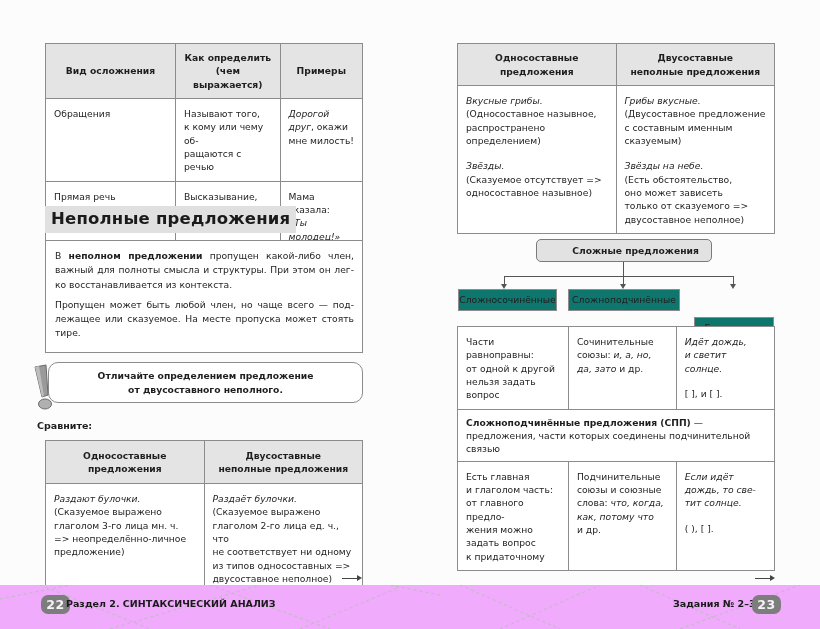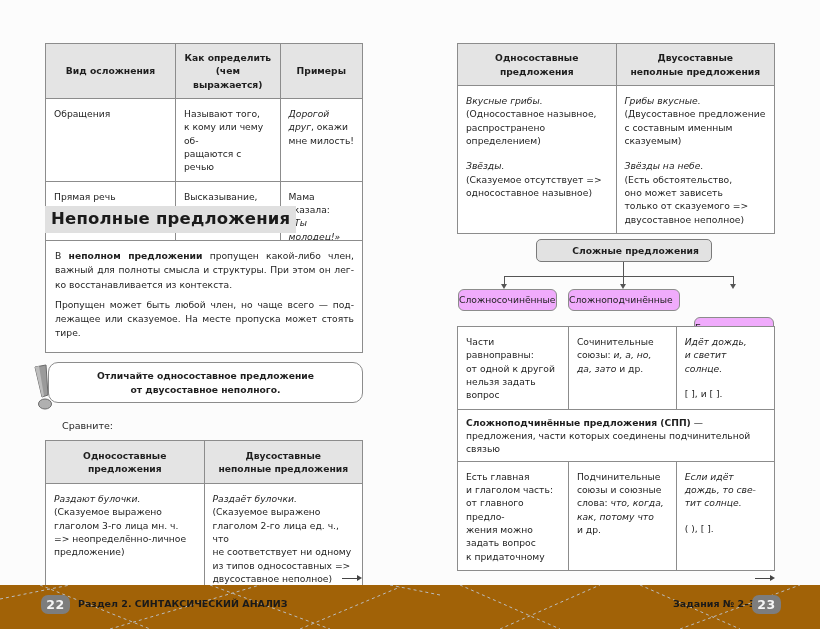--- a/index.html
+++ b/index.html
@@ -25,51 +25,51 @@
   #t1 .r2 td { height: 54px; }
 
   .section-title { position: absolute; left: 45px; top: 206px; background: #e0e0e0; font-size: 16.5px; font-weight: bold; letter-spacing: 0.2px; padding: 1px 6px 2px 6px; color: #1a1a1a; }
 
   .info-box { position: absolute; left: 45px; top: 240px; width: 318px; height: 113px; border: 1.5px solid #8c8c8c; background: #fff; padding: 8px 8px 6px 9px; text-align: justify; }
   .info-box p { margin-bottom: 6px; line-height: 1.55; }
 
   .note { position: absolute; left: 48px; top: 362px; width: 315px; height: 41px; border: 1px solid #8c8c8c; border-radius: 10px; background: #fff; text-align: center; font-weight: bold; padding-top: 6px; line-height: 1.5; }
   .excl { position: absolute; left: 33px; top: 364px; width: 22px; height: 48px; }
 
-  .compare-label { position: absolute; left: 62px; top: 419px; font-weight: normal; font-size: 9.5px; }
+  .compare-label { position: absolute; left: 37px; top: 419px; font-weight: bold; font-size: 9.5px; }
 
   #t2 { left: 45px; top: 440px; width: 318px; }
   #t2 th { height: 43px; width: 50%; }
   #t2 td { height: 95px; }
 
   .arrow { position: absolute; width: 20px; height: 6px; }
   .arrow::before { content: ""; position: absolute; left: 0; top: 2.5px; width: 16px; height: 1px; background: #444; }
   .arrow::after { content: ""; position: absolute; right: 0; top: 0; border-left: 5px solid #444; border-top: 3px solid transparent; border-bottom: 3px solid transparent; }
 
   
   #t3 { left: 47px; top: 43px; width: 318px; }
   #t3 th { height: 42px; width: 50%; }
   #t3 td { height: 140px; }
   #t3 .gap { display: block; height: 12px; }
 
   .tree-root { position: absolute; left: 536px; top: 239px; width: 176px; height: 23px; border: 1px solid #7a7a7a; border-radius: 5px; background: #e2e2e2; font-weight: bold; text-align: center; line-height: 21px; padding-left: 23px; }
   .tree-line { position: absolute; background: #555; }
-  .tree-node { position: absolute; top: 289px; height: 22px; border: 1px solid #8c8c8c; border-radius: 6px; background: #f0abfc; text-align: left; line-height: 20px; }
+  .tree-node { position: absolute; top: 289px; height: 22px; border: 1px solid #8c8c8c; border-radius: 0; background: #0f766e; text-align: center; line-height: 20px; }
   .arrowhead { position: absolute; width: 0; height: 0; border-top: 5px solid #555; border-left: 3px solid transparent; border-right: 3px solid transparent; }
 
   #t4 { left: 457px; top: 326px; width: 318px; }
   #t4 td.head { padding: 6px 7px 5px 8px; height: 38px; }
   #t4 .c1 { width: 35%; }
   #t4 .c2 { width: 34%; margin-left: 10px; }
   #t4 .r-ssp td { height: 75px; }
   #t4 .r-spp td { height: 88px; }
   #t4 .scheme { display: block; margin-top: 12px; }
 
   
-  .footer { position: absolute; left: 0; top: 585px; width: 820px; height: 44px; background: #a16207; overflow: hidden; }
+  .footer { position: absolute; left: 0; top: 585px; width: 820px; height: 44px; background: #f0abfc; overflow: hidden; }
   .footer svg.pattern { position: absolute; left: 0; top: 0; }
   .page-num { position: absolute; top: 10px; height: 19px; width: 29px; border-radius: 7px; background: #7d7d7d; color: #f5f5f5; font-size: 12.5px; font-weight: bold; text-align: center; line-height: 19px; letter-spacing: 0.5px; }
   .footer-text { position: absolute; top: 12px; font-weight: bold; font-size: 9.5px; color: #1a1a1a; }
 </style>
 </head>
 <body>
 
 <div class="page page-left"></div>
 
 <table class="grid" id="t1">
@@ -104,22 +104,22 @@
   </table>
 
 <div class="section-title">Неполные предложения</div>
 
 <div class="info-box">
   <p><span>В </span><span class="b">неполном предложении</span><span> пропущен какой-либо член, важный для полноты смысла и структуры. При этом он лег­ко восстанавливается из контекста.</span></p>
   <p>Пропущен может быть любой член, но чаще всего — под­лежащее или сказуемое. На месте пропуска может стоять тире.</p>
 </div>
 
 <div class="note">
-  <span class="l">Отличайте односоставное предложение</span>
-  <span class="l">от двусоставное неполного.</span>
+  <span class="l">Отличайте определением предложение</span>
+  <span class="l">от двусоставного неполного.</span>
 </div>
 <svg class="excl" viewBox="0 0 22 48">
   <polygon points="2,3 13,1 15,31 9,33" fill="#9a9a9a" stroke="#6a6a6a" stroke-width="1"></polygon>
   <polygon points="2,3 6,2 11,32 9,33" fill="#bdbdbd"></polygon>
   <ellipse cx="12" cy="40" rx="6.5" ry="5" fill="#b0b0b0" stroke="#6a6a6a" stroke-width="1"></ellipse>
 </svg>
 
 <div class="compare-label">Сравните:</div>
 
 <table class="grid" id="t2">
@@ -267,16 +267,16 @@
       <line x1="210" y1="0" x2="330" y2="44"></line>
       <line x1="300" y1="44" x2="400" y2="2"></line>
       <line x1="390" y1="0" x2="440" y2="10"></line>
       <line x1="460" y1="0" x2="560" y2="44"></line>
       <line x1="500" y1="44" x2="600" y2="0"></line>
       <line x1="640" y1="0" x2="740" y2="44"></line>
       <line x1="680" y1="44" x2="800" y2="0"></line>
     </g>
   </svg>
   <div class="page-num" style="left:41px;">22</div>
-  <div class="footer-text" style="left:78px;">Раздел 2. СИНТАКСИЧЕСКИЙ АНАЛИЗ</div>
+  <div class="footer-text" style="left:66px;">Раздел 2. СИНТАКСИЧЕСКИЙ АНАЛИЗ</div>
   <div class="footer-text" style="left:673px;">Задания № 2–3</div>
   <div class="page-num" style="left:752px;">23</div>
 </div>
 
 </body></html>

